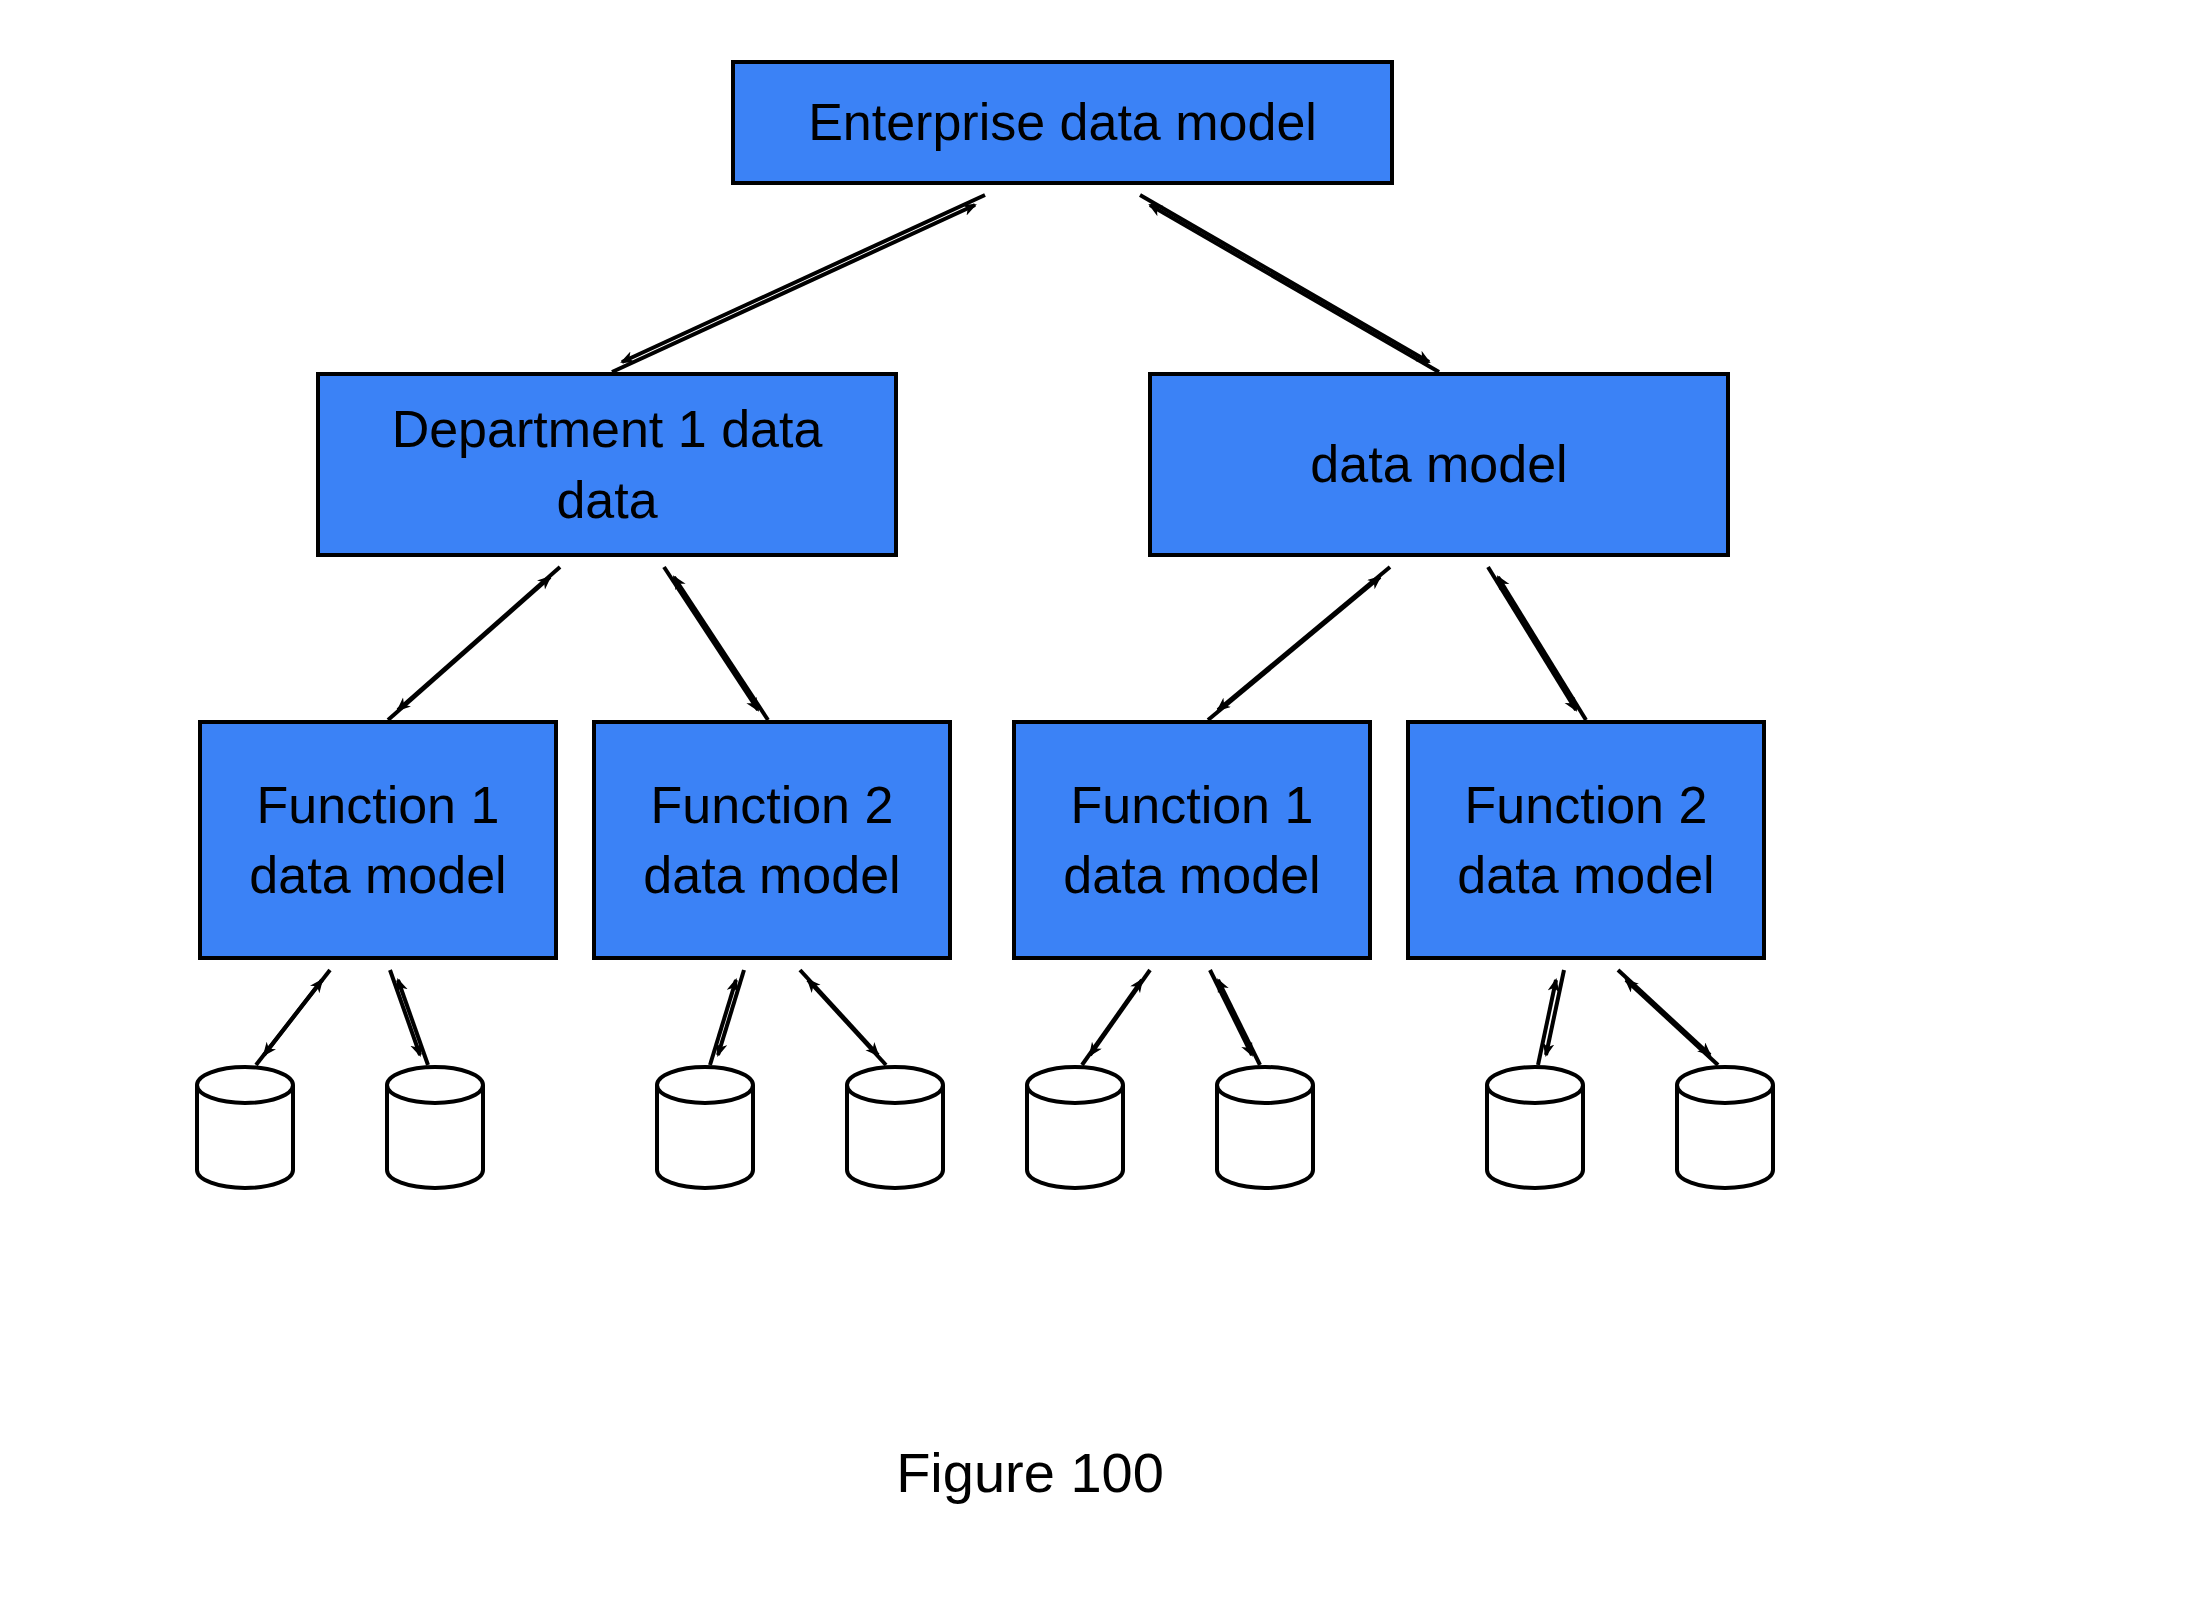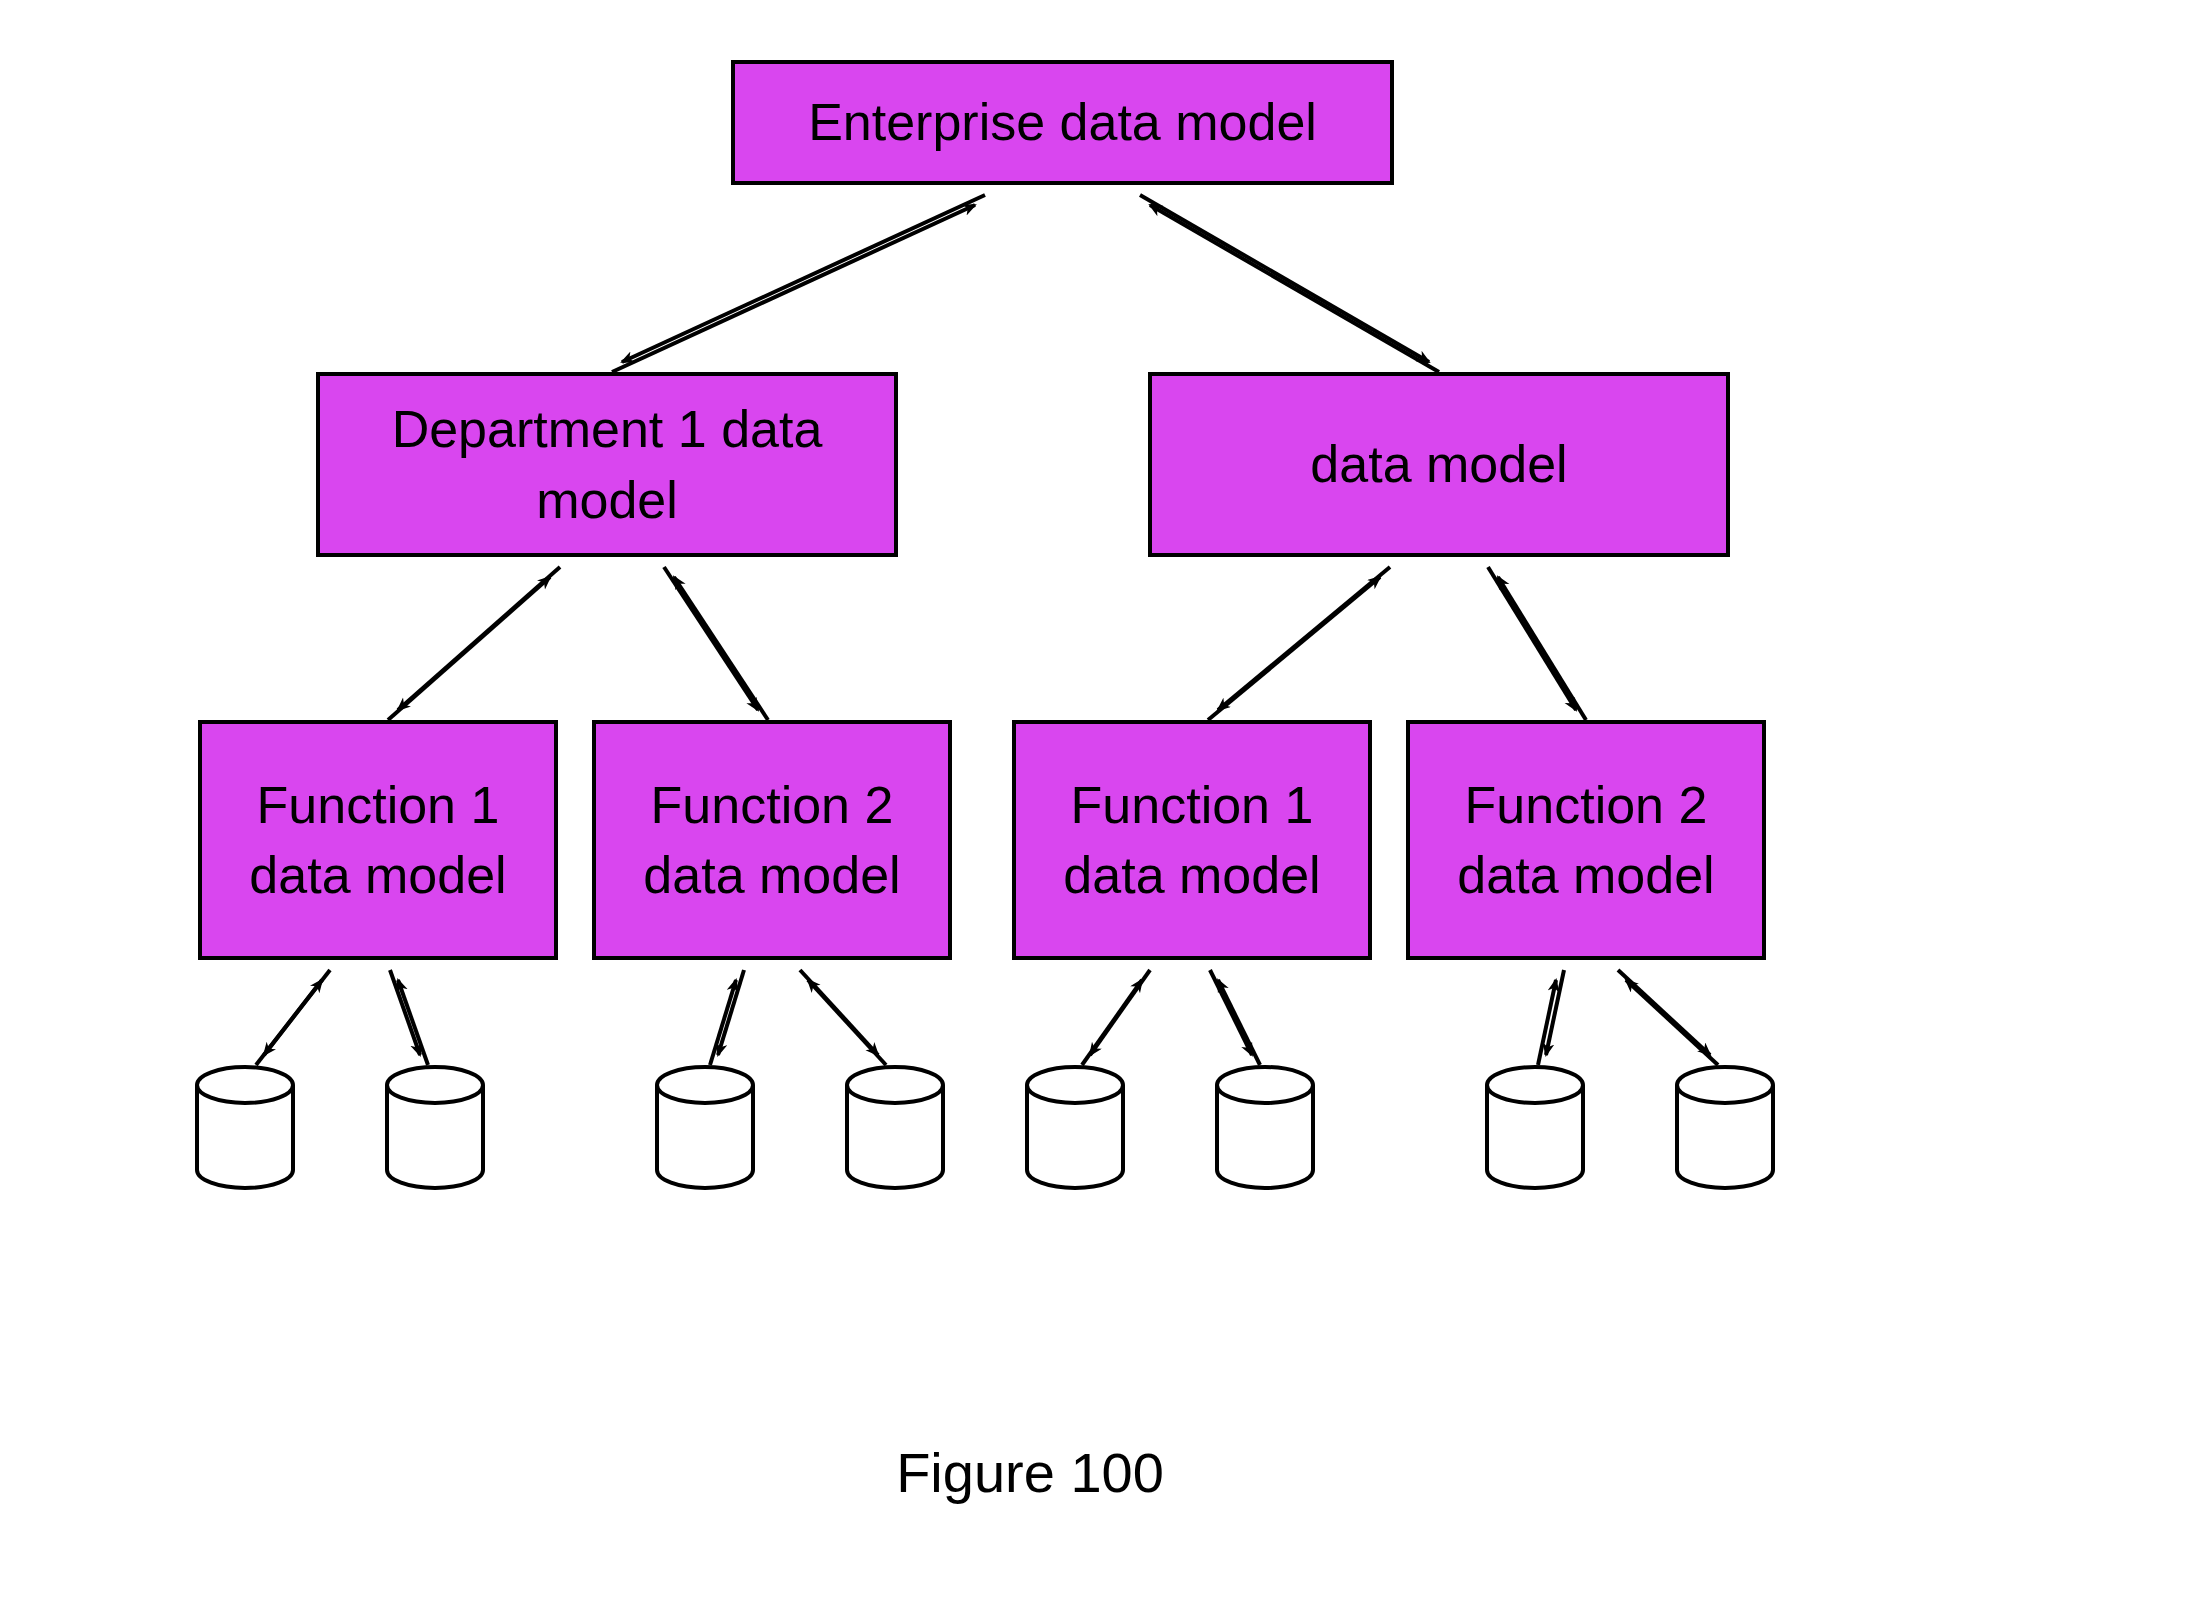--- a/index.html
+++ b/index.html
@@ -9,21 +9,21 @@
     font-family: Arial, Helvetica, sans-serif;
   }
   .stage {
     position: relative;
     width: 2211px;
     height: 1599px;
   }
   .box {
     position: absolute;
     border: 4px solid #000;
-    background: #d946ef;
+    background: #3b82f6;
     display: flex;
     flex-direction: column;
     align-items: center;
     justify-content: center;
     font-size: 52px;
     line-height: 1.35;
     text-align: center;
     box-sizing: border-box;
     padding: 8px 12px;
   }
@@ -50,21 +50,21 @@
 <body>
 
 <div class="stage">
 
   <div class="box" style="left:731px; top:60px; width:663px; height:125px;">
     <span>Enterprise data model</span>
   </div>
 
   <div class="box" style="left:316px; top:372px; width:582px; height:185px;">
     <span>Department 1 data</span>
-    <span>model</span>
+    <span>data</span>
   </div>
 
   <div class="box" style="left:1148px; top:372px; width:582px; height:185px;">
     <span>data model</span>
   </div>
 
   <div class="box" style="left:198px; top:720px; width:360px; height:240px;">
     <span>Function 1</span>
     <span>data model</span>
   </div>

